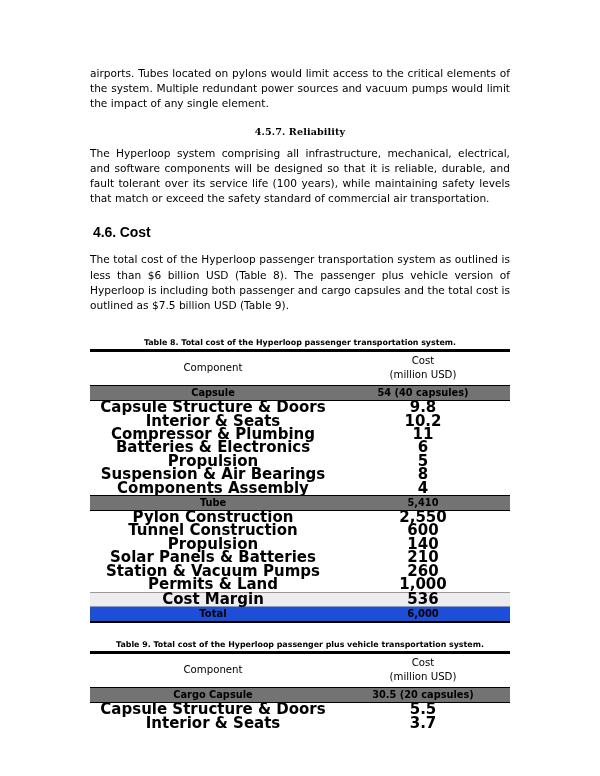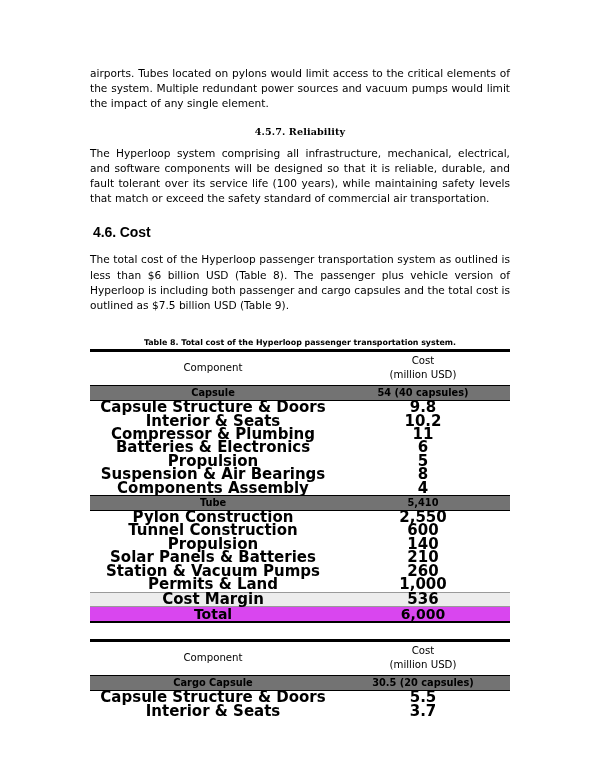--- a/index.html
+++ b/index.html
@@ -118,26 +118,26 @@
   tr.section td {
     background: #737373;
     border-top: 1px solid #000000;
     border-bottom: 1px solid #000000;
     height: 14px;
     line-height: 14px;
     font-size: 9.8px;
   }
   
   tr.total td {
-    background: #d946ef;
+    background: #1d4ed8;
     border-top: 1px solid #000000;
     border-bottom: 2.6px solid #000000;
     height: 14.5px;
     line-height: 14.5px;
-    font-size: 14px;
+    font-size: 10px;
   }
   
   tr.margin td {
     background: #ededed;
     border-top: 1px solid #9a9a9a;
     border-bottom: 1px solid #9a9a9a;
     height: 13.4px;
     line-height: 13.4px;
   }
   td.green { color: #19a05a; }
@@ -252,20 +252,21 @@
               <td>Total</td>
               <td>6,000</td>
             </tr>
           </tbody>
       </table>
     </div>
 
     <div class="spacer-16"></div>
 
     <div class="table-block">
+      <div class="tbl-caption">Table 9. Total cost of the Hyperloop passenger plus vehicle transportation system.</div>
       <table class="cost">
         <colgroup>
             <col class="c1">
             <col class="c2">
           </colgroup>
         <tbody>
           <tr class="rule-top">
             <td colspan="2"></td>
           </tr>
           <tr class="hdr">

